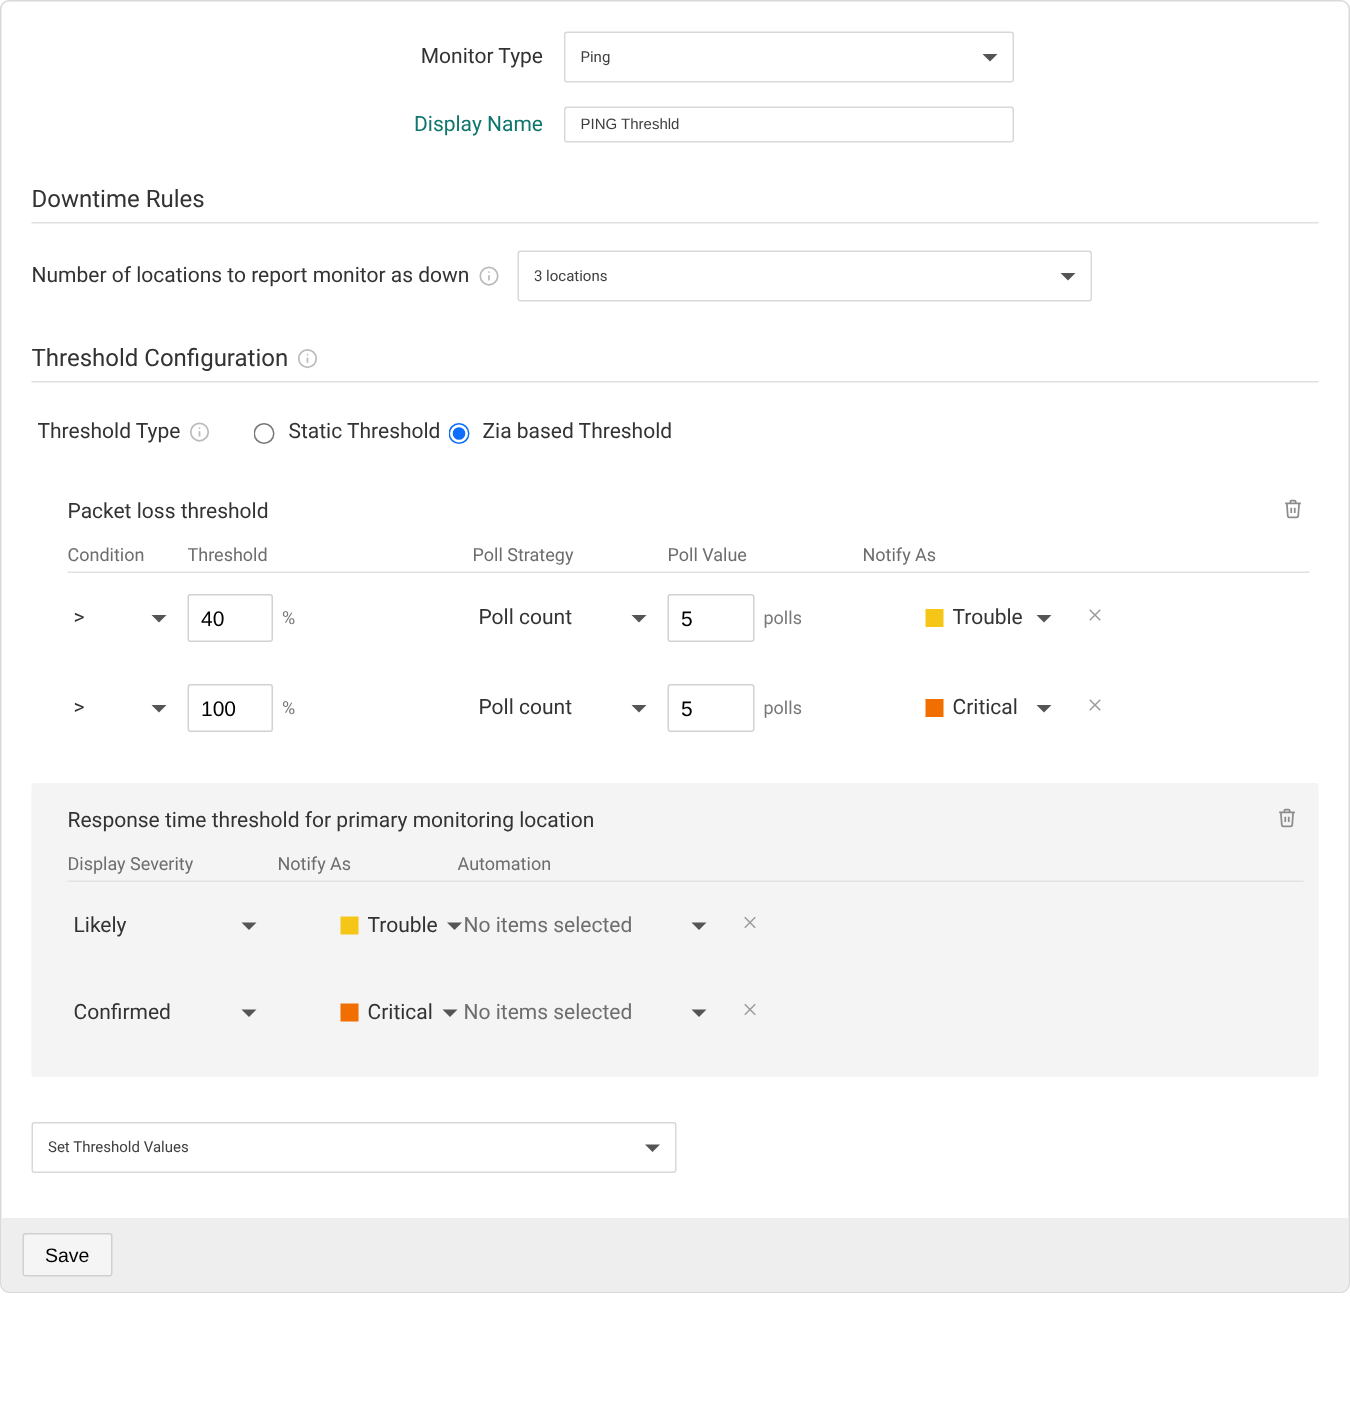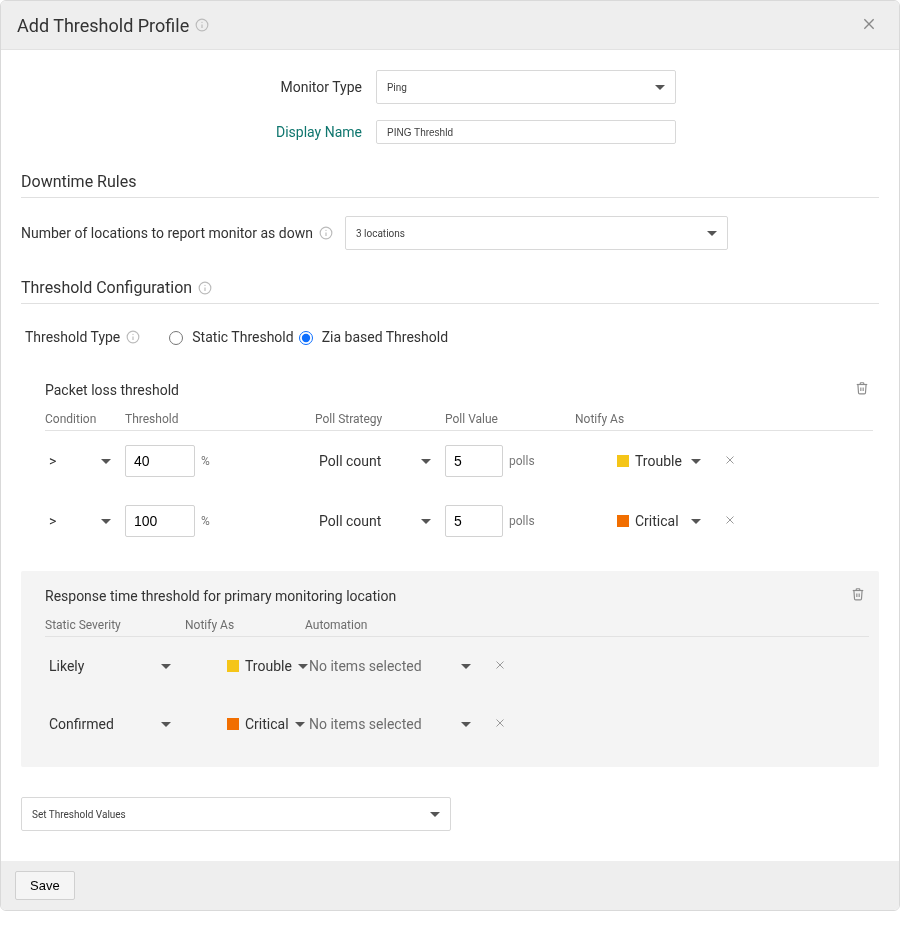--- a/index.html
+++ b/index.html
@@ -170,21 +170,21 @@
     background: transparent;
     display: flex;
     align-items: center;
     justify-content: space-between;
     padding: 0 4px;
     cursor: pointer;
     gap: 6px;
     font-size: 14px;
   }
   .mini-input {
-    width: 70px; height: 32px;
+    width: 57px; height: 32px;
     border: 1px solid #d2d2d2;
     border-radius: 2px;
     padding: 0 8px;
     font-size: 14px;
   }
   .inline { display: flex; align-items: center; gap: 6px; }
   .unit { font-size: 12px; color: #777; }
 
   .sev-chip {
     display: inline-flex; align-items: center; gap: 6px;
@@ -229,38 +229,20 @@
     border-right: 5px solid transparent;
     border-top: 5px solid #555;
     flex-shrink: 0;
   }
 </style>
 </head>
 <body>
 
 <div class="dialog">
 
-  <div class="dialog-header">
-    <div class="dialog-title">
-      <span>Add Threshold Profile</span>
-      <span class="info-icon">
-        <svg width="14" height="14" viewBox="0 0 24 24" fill="none" stroke="#bbb" stroke-width="2">
-            <circle cx="12" cy="12" r="10"></circle>
-            <line x1="12" y1="11" x2="12" y2="17"></line>
-            <circle cx="12" cy="7.5" r="1" fill="#bbb" stroke="none"></circle>
-          </svg>
-      </span>
-    </div>
-    <button class="close-btn">
-      <svg width="16" height="16" viewBox="0 0 24 24" stroke="#888" stroke-width="2" fill="none">
-          <line x1="5" y1="5" x2="19" y2="19"></line>
-          <line x1="19" y1="5" x2="5" y2="19"></line>
-        </svg>
-    </button>
-  </div>
 
   <div class="dialog-body">
 
     <div class="form-row">
       <div class="form-label">Monitor Type</div>
       <div class="select" style="width:300px">
         <span>Ping</span>
         <span class="caret"></span>
       </div>
     </div>
@@ -419,21 +401,21 @@
           <svg width="14" height="14" viewBox="0 0 24 24" fill="none" stroke="#8c8c8c" stroke-width="2">
               <polyline points="3 6 5 6 21 6"></polyline>
               <path d="M19 6l-1 14a2 2 0 0 1-2 2H8a2 2 0 0 1-2-2L5 6"></path>
               <path d="M10 11v6M14 11v6"></path>
               <path d="M9 6V4a1 1 0 0 1 1-1h4a1 1 0 0 1 1 1v2"></path>
             </svg>
         </button>
       </div>
 
       <div class="col-headers grid-rt">
-        <span>Static Severity</span>
+        <span>Display Severity</span>
         <span>Notify As</span>
         <span>Automation</span>
         <span></span>
       </div>
 
       <div class="data-row grid-rt">
         <div class="mini-select">
           <span>Likely</span>
           <span class="caret"></span>
         </div>

